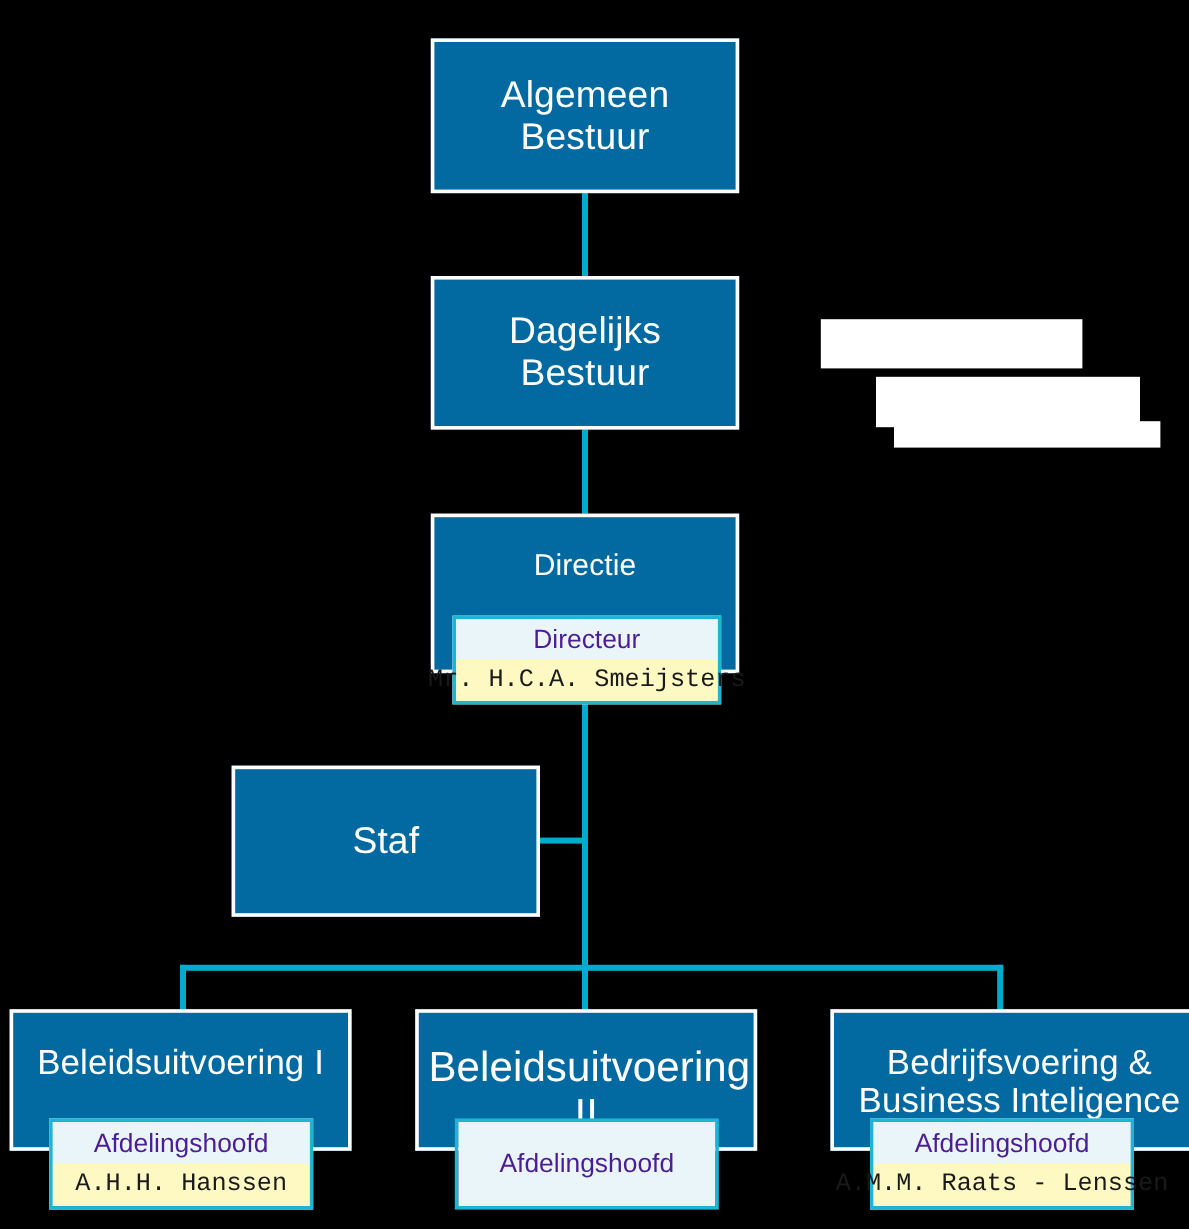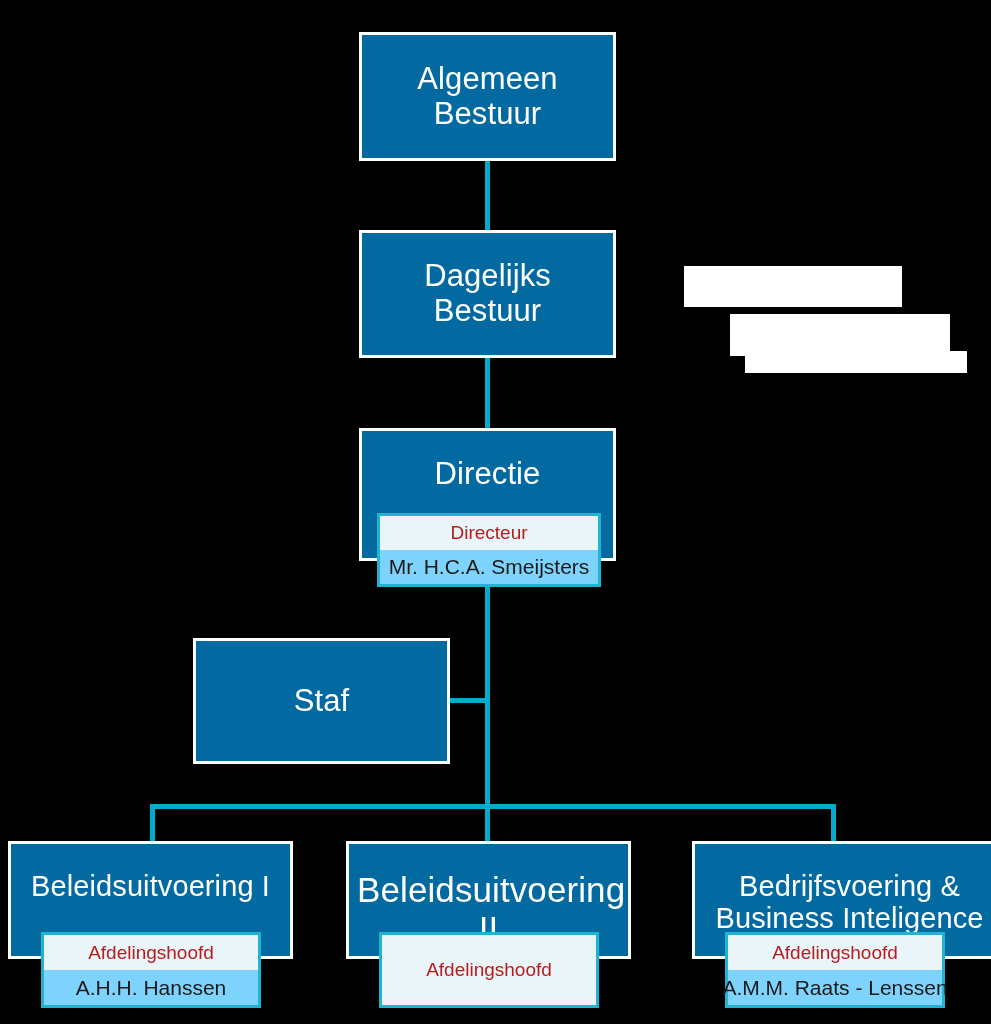--- a/index.html
+++ b/index.html
@@ -48,55 +48,56 @@
   }
 
   
   .node.centered { align-items: center; }
   
   .node.with-plate { align-items: flex-start; }
   .node.with-plate .node-title { padding-top: 26px; }
 
   .t-algemeen { font-size: 31px; }
   .t-dagelijks { font-size: 31px; }
-  .t-directie  { font-size: 31px; }
+  .t-directie  { font-size: 25px; }
   .t-staf      { font-size: 31px; }
   .t-bu1       { font-size: 29px; }
   .t-bu2       { font-size: 35px; }
   .t-bbi       { font-size: 29px; }
 
   
   .plate {
     position: absolute;
     box-sizing: border-box;
     border: 3px solid #1FB4D4;
     background: #FFFFFF;
     display: flex;
     flex-direction: column;
   }
   .plate .plate-role {
     flex: 1 1 50%;
     background: #E9F5F9;
-    color: #b91c1c;
-    font-size: 19px;
+    color: #4c1d95;
+    font-size: 22px;
     display: flex;
     align-items: center;
     justify-content: center;
     text-align: right;
   }
   .plate .plate-name {
     flex: 1 1 50%;
-    background: #7dd3fc;
+    background: #fef9c3;
     color: #1A1A1A;
     font-size: 21px;
     display: flex;
     align-items: center;
     justify-content: center;
     text-align: center;
     white-space: nowrap;
+    font-family: Liberation Mono, monospace;
   }
 
   
   .blank-panel {
     position: absolute;
     background: #FFFFFF;
   }
 </style>
 </head>
 <body>

